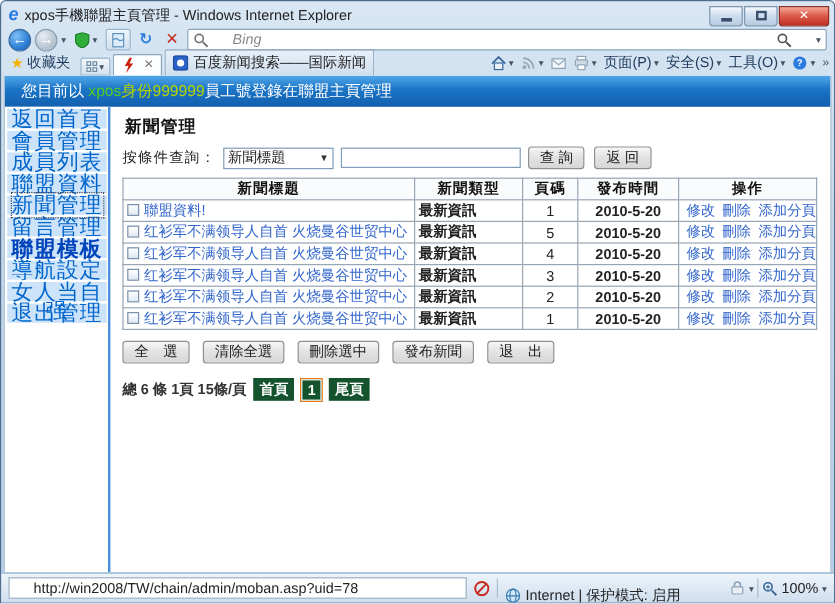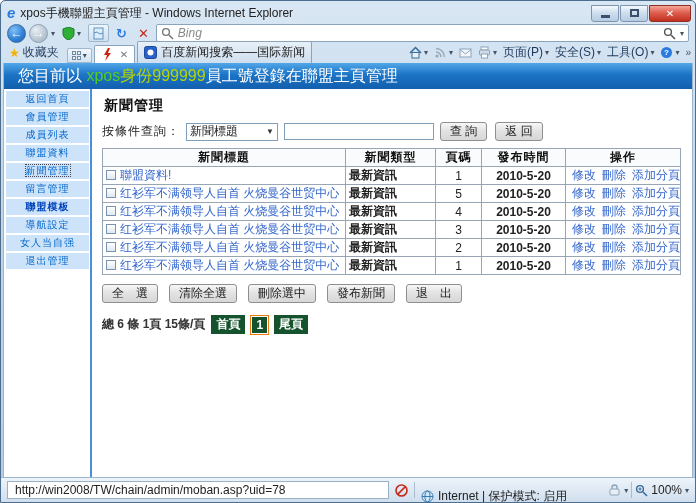--- a/index.html
+++ b/index.html
@@ -29,21 +29,21 @@
   .url-box { flex:0 0 330px; height:18px; background:#fff; border:1px solid #8ba4bc; border-radius:2px;
              display:flex; align-items:center; padding:0 4px; gap:4px; overflow:hidden; white-space:nowrap; }
   .url-text { color:#333; }
   .url-text b { color:#000; }
   .mini-icon { width:13px; height:13px; flex:0 0 auto; }
   .addr-btn { height:18px; display:flex; align-items:center; padding:0 3px; gap:2px; border:1px solid transparent; border-radius:2px; }
   .addr-btn.raised { border:1px solid #9db8cf; background:linear-gradient(180deg,#eef5fb,#cfe0ef); }
   .refresh-glyph { color:#2a7ae0; font-size:13px; font-weight:bold; }
   .stop-glyph { color:#c62a1c; font-size:13px; font-weight:bold; }
   .search-box { flex:1; height:18px; background:#fff; border:1px solid #8ba4bc; border-radius:2px;
-                display:flex; align-items:center; padding:0 4px; gap:4px; }
+                display:flex; align-items:center; padding:0 4px; gap:20px; }
   .search-ph { color:#8a8a8a; font-style:italic; flex:1; }
 
   
   .tabs-row { height:20px; display:flex; align-items:flex-end; padding:0 4px; gap:2px; }
   .fav-btn { display:flex; align-items:center; gap:3px; padding:1px 6px 2px 4px; color:#1e395b; }
   .star { color:#f2b100; font-size:12px; }
   .qt-btn { display:flex; align-items:center; gap:2px; padding:2px 4px; border:1px solid #9db8cf; border-radius:2px 2px 0 0;
             background:linear-gradient(180deg,#f2f7fc,#d4e2f0); }
   .qt-grid { display:grid; grid-template-columns:4px 4px; grid-gap:1px; }
   .qt-grid i { width:4px; height:4px; border:1px solid #6f8aa5; background:#eaf2f9; }
@@ -56,28 +56,28 @@
   .cmd-item { display:flex; align-items:center; gap:2px; }
   .caret { font-size:8px; color:#456; }
   .chevrons { color:#456; font-size:10px; }
 
   
   .page { position:absolute; top:62px; left:2px; right:2px; bottom:25px; background:#fff; overflow:hidden;
           border-left:1px solid #9ab6d0; border-right:1px solid #9ab6d0; }
   .page-header { height:26px; background:linear-gradient(180deg,#52a7e8 0%,#1b74c6 45%,#135fae 100%);
                  display:flex; align-items:center; justify-content:space-between; padding:0 12px 0 14px; }
   .ph-title { color:#fff; font-weight:bold; font-size:15px; letter-spacing:1px; }
-  .ph-login { color:#fff; font-size:16px; }
+  .ph-login { color:#fff; font-size:13px; }
   .ph-login .u { color:#55cc22; }
   .ph-login .b { color:#b8d400; }
 
   .page-body { display:flex; height:calc(100% - 26px); }
   .sidebar { flex:0 0 88px; border-right:2px solid #4a90d9; padding:2px 1px 0 2px; background:#fff; }
   .side-item { height:16px; margin-bottom:2px; background:#cde3fa; color:#0066cc; text-align:center;
-               line-height:16px; font-size:10px; letter-spacing:1px; }
+               line-height:16px; font-size:18px; letter-spacing:1px; }
   .side-item.focused span { outline:1px dotted #445; }
   .side-item.bolditem { font-weight:bold; color:#0044bb; }
 
   .content { flex:1; padding:6px 8px 0 10px; overflow:hidden; }
   .sec-title { font-size:14px; font-weight:bold; color:#111; margin:2px 0 7px 2px; letter-spacing:1px; }
   .query-row { display:flex; align-items:center; gap:6px; margin-bottom:7px; }
   .q-label { letter-spacing:1px; }
   .q-select { width:92px; height:18px; border:1px solid #7f9db9; background:#fff; display:flex; align-items:center; padding:0 3px; }
   .q-select .val { flex:1; }
   .q-select .arr { font-size:8px; color:#333; }
@@ -101,21 +101,21 @@
 
   .actions-row { margin-top:9px; display:flex; gap:9px; }
   .pagination { margin-top:12px; display:flex; align-items:center; gap:6px; font-weight:bold; color:#333; }
   .pg-chip { background:#14532d; color:#fff; padding:1px 5px; font-weight:bold; }
   .pg-chip.current { border:1px solid #fff; box-shadow:0 0 0 1px #f07a12; padding:1px 4px; }
 
   
   .statusbar { position:absolute; left:0; right:0; bottom:0; height:25px; display:flex; align-items:center; gap:6px;
                padding:0 6px; background:linear-gradient(180deg,#eef4fa,#cfdeee); border-top:1px solid #9ab6d0; }
   .sb-url { flex:0 0 382px; height:18px; background:#fff; border:1px solid #9ab0c4; display:flex; align-items:center;
-            padding:0 7px; color:#222; white-space:nowrap; overflow:hidden; }
+            padding:0 20px; color:#222; white-space:nowrap; overflow:hidden; }
   .sb-sep { width:1px; height:16px; background:#aabdd0; }
   .sb-zone { display:flex; align-items:center; gap:4px;margin-top:13px; }
   .sb-zoom { display:flex; align-items:center; gap:3px; margin-left:auto; }
   svg { display:block; }
 </style>
 </head>
 <body>
 
 <div class="window">
 

